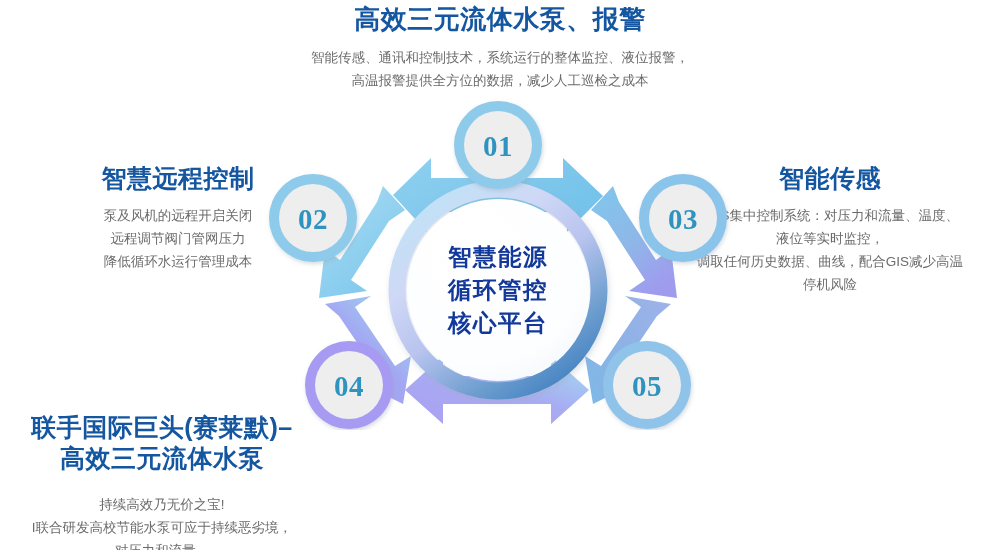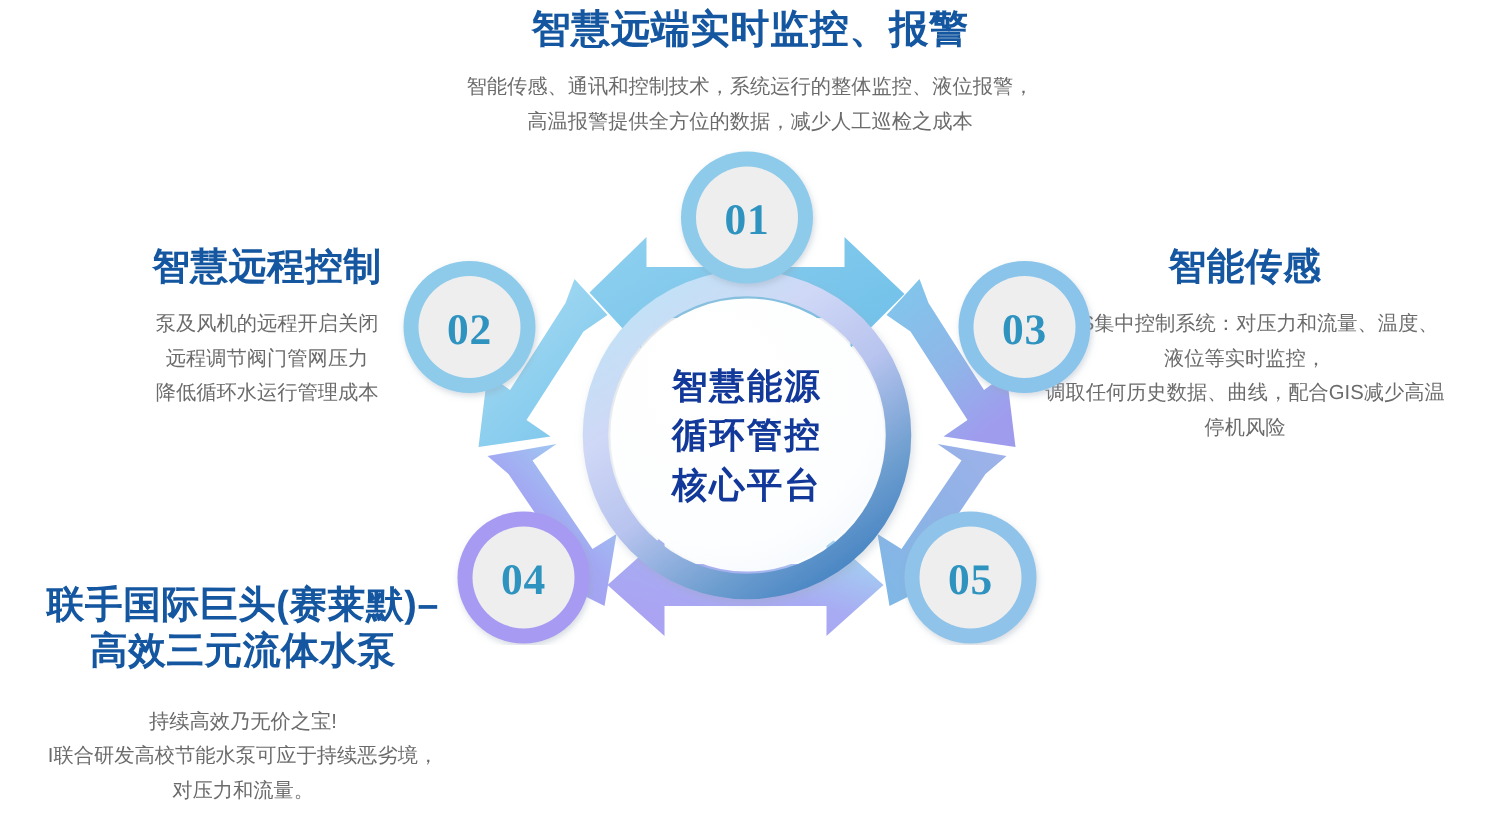--- a/index.html
+++ b/index.html
@@ -62,21 +62,21 @@
   #block-03 {
     left: 660px; top: 163px; width: 340px;
     text-align: center;
   }
 
   
   #block-04 {
     left: 2px; top: 388px; width: 320px;
     text-align: center;
   }
-  #block-04 h2 { font-size: 25px; line-height: 1.25; }
+  #block-04 h2 { font-size: 25px; line-height: 1.25; margin-top: 24px; }
   #block-04 .body { margin-top: 18px; }
 
   
   #block-05 {
     left: 598px; top: 388px; width: 398px;
     text-align: center;
   }
   #block-05 h2 { font-size: 25px; }
   #block-05 .body { margin-top: 16px; }
 
@@ -104,21 +104,21 @@
     fill: #12389a;
     letter-spacing: 1.5px;
   }
 </style>
 </head>
 <body>
 
 <div class="stage">
 
   <div class="block" id="block-01">
-    <h2>智慧远端实时监控、报警</h2>
+    <h2>高效三元流体水泵、报警</h2>
     <div class="body">智能传感、通讯和控制技术，系统运行的整体监控、液位报警，
 高温报警提供全方位的数据，减少人工巡检之成本</div>
   </div>
 
   <div class="block" id="block-02">
     <h2>智慧远程控制</h2>
     <div class="body">泵及风机的远程开启关闭
 远程调节阀门管网压力
 降低循环水运行管理成本</div>
   </div>

